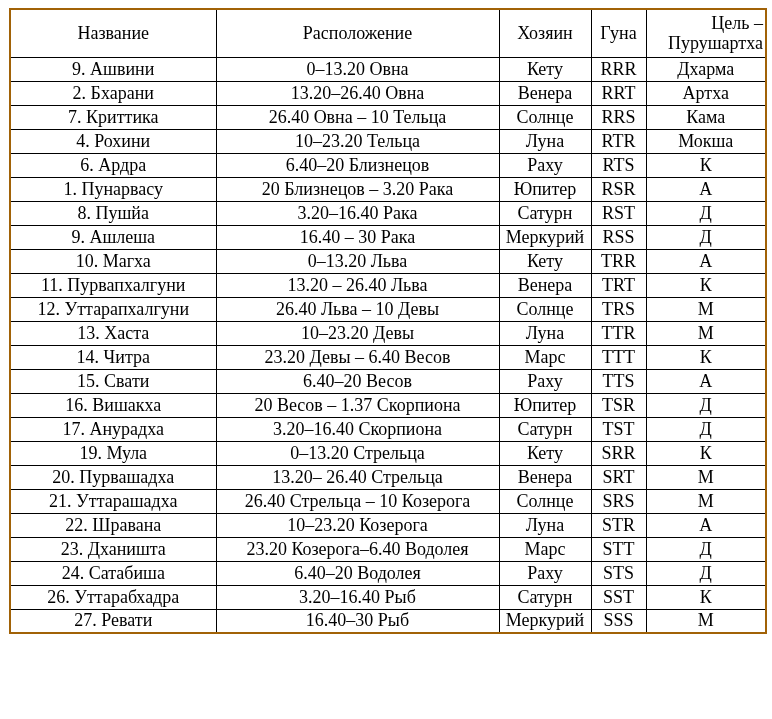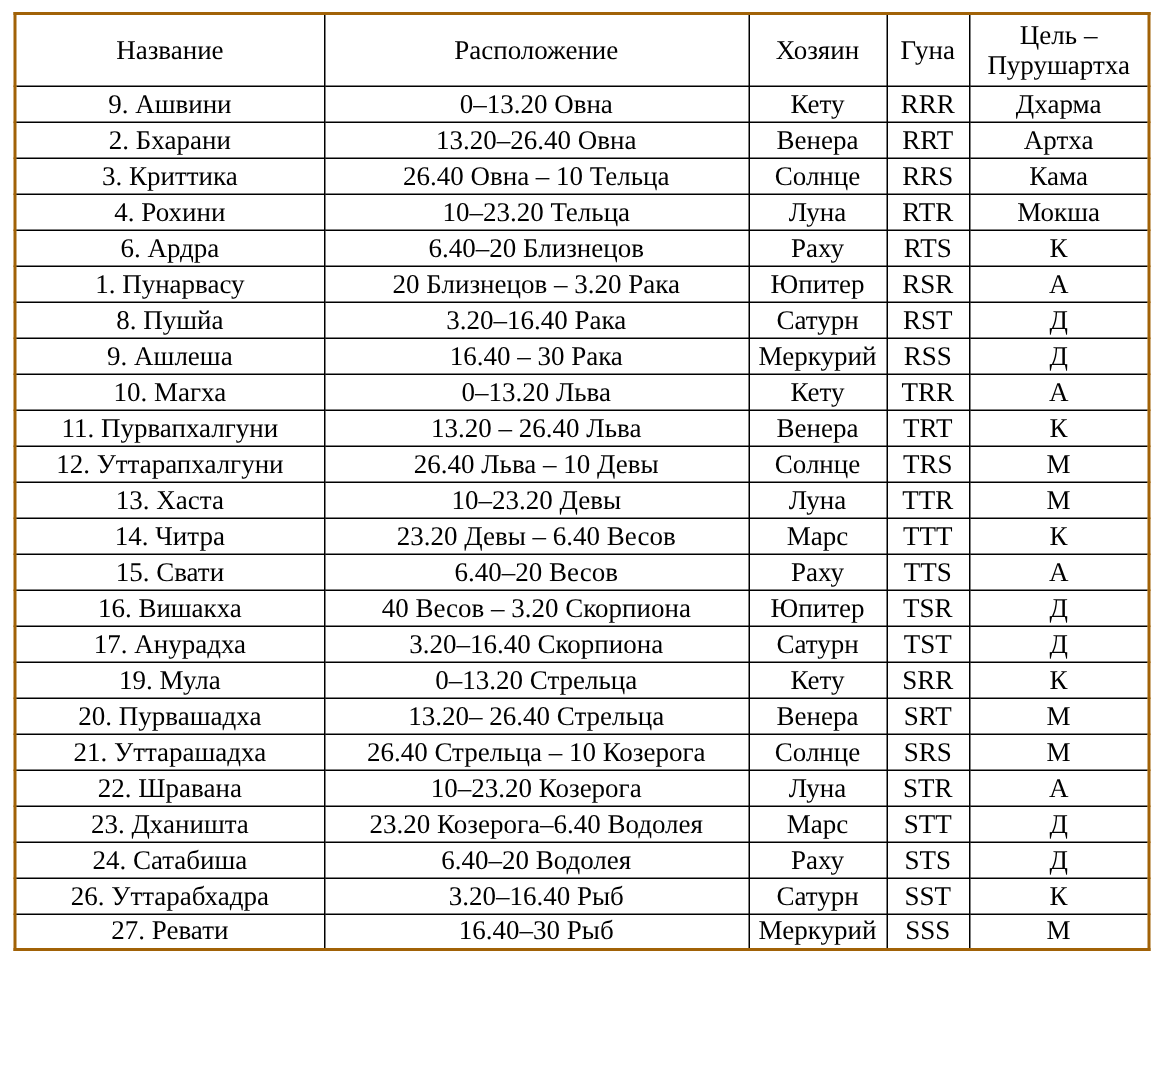--- a/index.html
+++ b/index.html
@@ -34,20 +34,21 @@
     padding: 0 2px;
     overflow: hidden;
     white-space: nowrap;
   }
   table.nakshatra thead th {
     height: 48px;
     line-height: 1.15;
   }
   table.nakshatra thead th.wrap {
     white-space: normal;
+    text-align: right;
   }
   table.nakshatra tbody td {
     height: 24px;
   }
   col.c-name     { width: 206px; }
   col.c-location { width: 283px; }
   col.c-lord     { width: 92px;  }
   col.c-guna     { width: 55px;  }
   col.c-goal     { width: 120px; }
 </style>
@@ -80,21 +81,21 @@
         <td>Дхарма</td>
       </tr>
       <tr>
         <td>2. Бхарани</td>
         <td>13.20–26.40 Овна</td>
         <td>Венера</td>
         <td>RRT</td>
         <td>Артха</td>
       </tr>
       <tr>
-        <td>3. Криттика</td>
+        <td>7. Криттика</td>
         <td>26.40 Овна – 10 Тельца</td>
         <td>Солнце</td>
         <td>RRS</td>
         <td>Кама</td>
       </tr>
       <tr>
         <td>4. Рохини</td>
         <td>10–23.20 Тельца</td>
         <td>Луна</td>
         <td>RTR</td>
@@ -165,21 +166,21 @@
       </tr>
       <tr>
         <td>15. Свати</td>
         <td>6.40–20 Весов</td>
         <td>Раху</td>
         <td>TTS</td>
         <td>А</td>
       </tr>
       <tr>
         <td>16. Вишакха</td>
-        <td>40 Весов – 3.20 Скорпиона</td>
+        <td>20 Весов – 1.37 Скорпиона</td>
         <td>Юпитер</td>
         <td>TSR</td>
         <td>Д</td>
       </tr>
       <tr>
         <td>17. Анурадха</td>
         <td>3.20–16.40 Скорпиона</td>
         <td>Сатурн</td>
         <td>TST</td>
         <td>Д</td>

